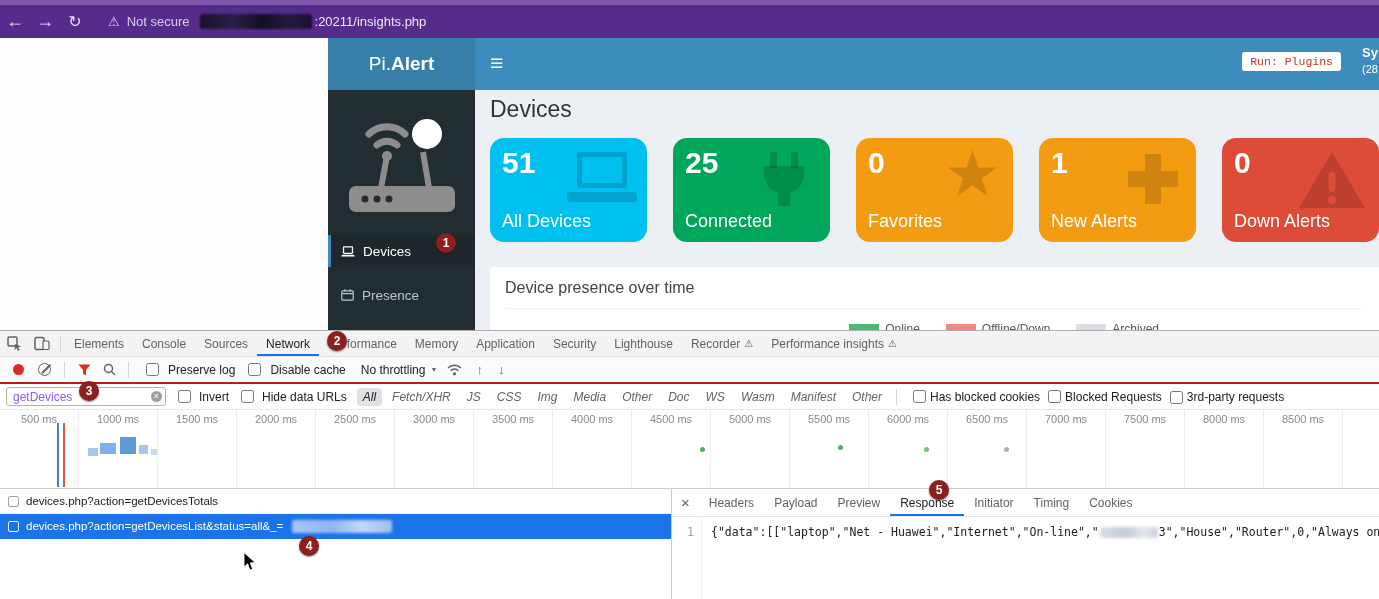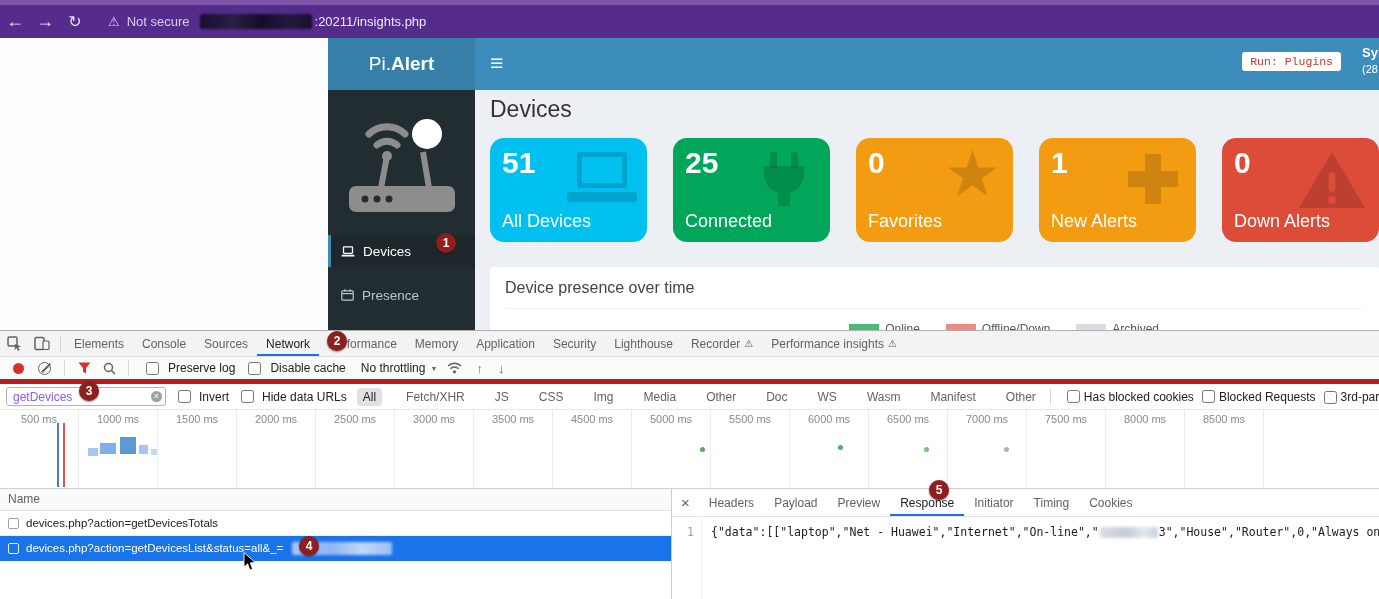--- a/index.html
+++ b/index.html
@@ -67,21 +67,21 @@
   .vdiv { width:1px; height:16px; background:#d6d6d6; margin:0 4px; flex:none; }
 
   .dt-tabbar { height:26px; flex:none; background:#f3f3f3; border-bottom:1px solid #e0e0e0; display:flex; align-items:stretch; }
   .tb-icon-btn { width:28px; display:flex; align-items:center; justify-content:center; cursor:pointer; }
   .dt-tabbar .vdiv { align-self:center; }
   .dt-tab { padding:0 9px; display:flex; align-items:center; gap:4px; color:#5f6368; cursor:pointer; white-space:nowrap; }
   .dt-tab[data-selected="true"] { color:#202124; box-shadow:inset 0 -2px 0 #1a73e8; }
   .tab-flag { font-size:10px; color:#5f6368; }
   .tab-flag:empty { display:none; }
 
-  .dt-toolbar { height:27px; flex:none; background:#fbfbfb; border-bottom:5px solid #b91c1c; display:flex; align-items:center; padding:0 8px; gap:5px; }
+  .dt-toolbar { height:27px; flex:none; background:#fbfbfb; border-bottom:2px solid #b91c1c; display:flex; align-items:center; padding:0 8px; gap:5px; }
   .rec-dot { width:11px; height:11px; border-radius:50%; background:#d93025; margin:0 5px; cursor:pointer; flex:none; }
   .clear-ic { width:13px; height:13px; border:1.5px solid #5f6368; border-radius:50%; position:relative; margin:0 4px; cursor:pointer; flex:none; }
   .clear-ic::after { content:''; position:absolute; left:0.5px; top:4px; width:12px; height:1.5px; background:#5f6368; transform:rotate(-45deg); }
   .cb { width:13px; height:13px; margin:0 4px 0 8px; flex:none; cursor:pointer; }
   .cb-label { color:#202124; cursor:pointer; white-space:nowrap; }
   .throttle { display:flex; align-items:center; gap:5px; margin-left:10px; cursor:pointer; white-space:nowrap; }
   .caret { font-size:7px; color:#5f6368; }
   .io-arrow { font-size:13px; color:#5f6368; margin:0 5px; cursor:pointer; }
 
   .dt-filterbar { height:26px; flex:none; background:#fff; border-bottom:1px solid #e6e6e6; display:flex; align-items:center; padding:0 6px; gap:4px; }
@@ -382,21 +382,21 @@
 
     <div class="dt-filterbar">
       <span class="filter-wrap">
         <input value="getDevices" style="">
         <span class="input-clear">×</span>
       </span>
       <input type="checkbox" class="cb" style="">
       <span class="cb-label">Invert</span>
       <input type="checkbox" class="cb" style="">
       <span class="cb-label">Hide data URLs</span>
-      <span style="display:flex;align-items:center;gap:18px;margin-left:6px;">
+      <span style="display:flex;align-items:center;gap:4px;margin-left:6px;font-style:italic;">
 
           <span class="pill" data-selected="true">All</span>
 
           <span class="pill">Fetch/XHR</span>
 
           <span class="pill">JS</span>
 
           <span class="pill">CSS</span>
 
           <span class="pill">Img</span>
@@ -459,20 +459,23 @@
           </div>
 
           <div class="tick-cell">
             <span class="tick-label">3000 ms</span>
           </div>
 
           <div class="tick-cell">
             <span class="tick-label">3500 ms</span>
           </div>
 
+          <div class="tick-cell">
+            <span class="tick-label">4000 ms</span>
+          </div>
 
           <div class="tick-cell">
             <span class="tick-label">4500 ms</span>
           </div>
 
           <div class="tick-cell">
             <span class="tick-label">5000 ms</span>
           </div>
 
           <div class="tick-cell">
@@ -524,21 +527,20 @@
           <div class="mark" style="left: 838px; top: 35px; width: 5px; height: 5px; background: rgb(93, 168, 96); border-radius: 50%;"></div>
 
           <div class="mark" style="left: 924px; top: 37px; width: 5px; height: 5px; background: rgb(124, 191, 127); border-radius: 50%;"></div>
 
           <div class="mark" style="left: 1004px; top: 37px; width: 5px; height: 5px; background: rgb(176, 176, 176); border-radius: 50%;"></div>
         </div>
     </div>
 
     <div class="dt-requests">
       <div class="req-left">
-        <div class="req-header">Name</div>
         <div class="req-row">
           <span class="req-icon"></span>
           <span>devices.php?action=getDevicesTotals</span>
         </div>
         <div class="req-row selected">
           <span class="req-icon"></span>
           <span>devices.php?action=getDevicesList&amp;status=all&amp;_=</span>
           <span class="redact-blue"></span>
         </div>
         <div style="flex:1;"></div>

